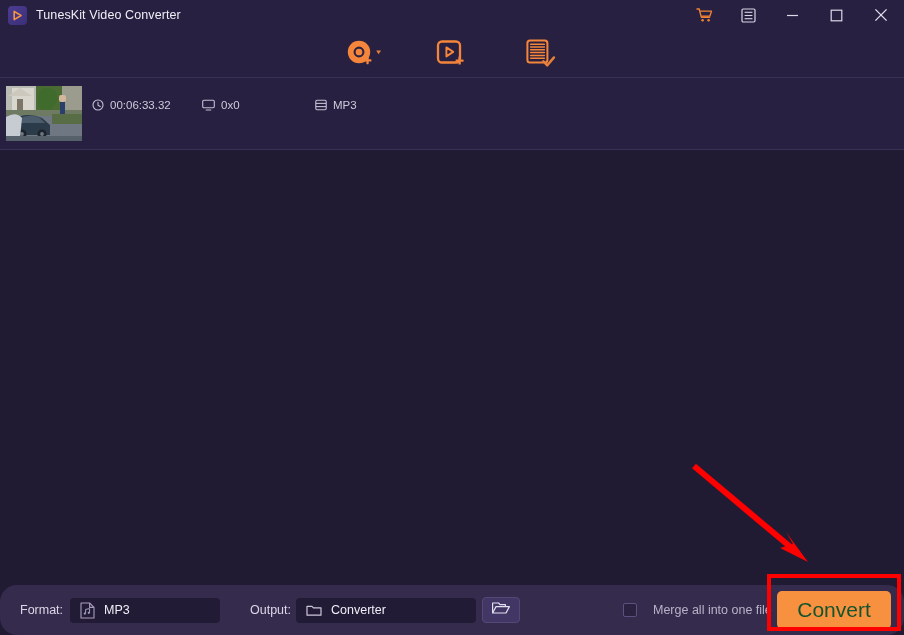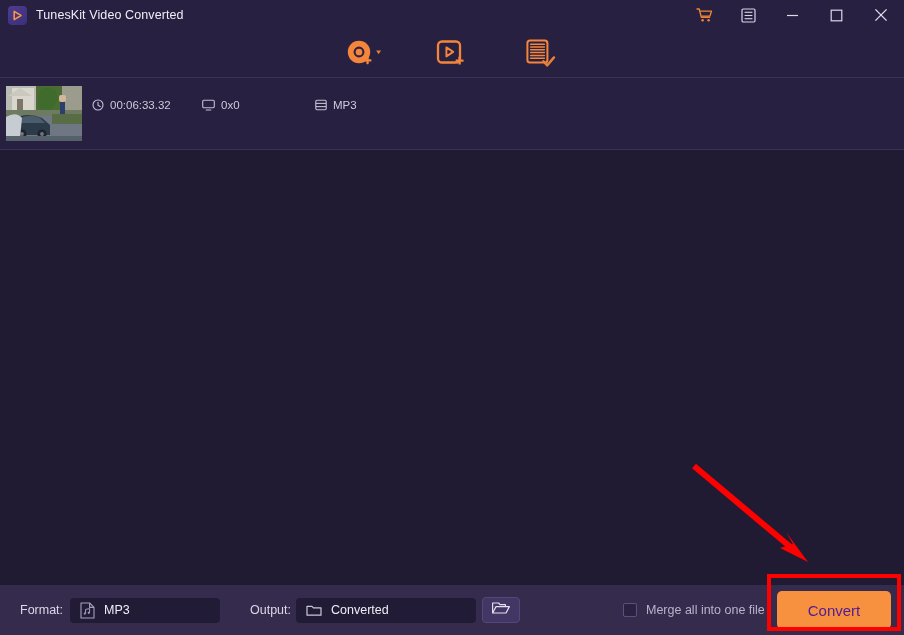--- a/index.html
+++ b/index.html
@@ -166,20 +166,21 @@
   }
 
   
   .bottombar {
     position: absolute;
     left: 0; bottom: 0;
     width: 904px; height: 50px;
     background: #352b4d;
     display: flex;
     align-items: center;
+    border-radius: 17px;
   }
   .bb-label {
     font-size: 12.5px;
     color: #dcd8e8;
     white-space: nowrap;
   }
   .field {
     height: 25px;
     background: #221b35;
     border-radius: 4px;
@@ -203,43 +204,43 @@
     border: 1px solid #554878;
     border-radius: 4px;
     display: flex; align-items: center; justify-content: center;
     box-sizing: border-box;
   }
   .merge {
     position: absolute;
     left: 623px;
     display: flex;
     align-items: flex-end;
-    gap: 9px;
+    gap: 16px;
   }
   .checkbox {
     width: 12px; height: 12px;
     background: #2a2240;
     border: 1px solid #5b5080;
     border-radius: 2px;
     flex: none;
   }
   .merge-label {
     font-size: 12.5px;
     color: #b9b3c9;
     white-space: nowrap;
   }
   .convert-btn {
     position: absolute;
     left: 777px;
     width: 114px; height: 38px;
     background: #f8913f;
     border: none;
     border-radius: 5px;
-    color: #4c1d95;
-    font-size: 15px;
+    color: #14532d;
+    font-size: 21px;
     font-family: "Liberation Sans", sans-serif;
     cursor: pointer;
     display: flex; align-items: center; justify-content: center;
   }
 
   
   .annot-box {
     position: absolute;
     left: 767px; top: 574px;
     width: 134px; height: 57px;
@@ -258,21 +259,21 @@
 <body>
 
 <div class="app">
 
   <div class="titlebar">
     <div class="logo">
       <svg width="13" height="13" viewBox="0 0 13 13">
         <path d="M3.2 2.4 L10 6.5 L3.2 10.6 Z" fill="none" stroke="#f59540" stroke-width="1.6" stroke-linejoin="round"></path>
       </svg>
     </div>
-    <div class="app-title">TunesKit Video Converted</div>
+    <div class="app-title">TunesKit Video Converter</div>
     <div class="title-spacer"></div>
 
     <div class="tb-btn">
       <svg width="17" height="16" viewBox="0 0 17 16">
         <path d="M1 2 h2.2 l2.1 8.2 h8.3" fill="none" stroke="#ef8435" stroke-width="1.4" stroke-linecap="round" stroke-linejoin="round"></path>
         <path d="M4.2 4.1 h11.3 l-1.6 5.0 h-8.4" fill="none" stroke="#ef8435" stroke-width="1.4" stroke-linejoin="round"></path>
         <circle cx="6.6" cy="13.2" r="1.3" fill="#ef8435"></circle>
         <circle cx="12.6" cy="13.2" r="1.3" fill="#ef8435"></circle>
       </svg>
     </div>
@@ -469,21 +470,21 @@
     </div>
 
     <div class="bb-label output-label">Output:</div>
 
     <div class="field output-field">
       <span class="f-icon">
         <svg width="16" height="14" viewBox="0 0 16 14">
           <path d="M1 3.4 V12.2 H15 V4.8 H7.4 L6 3.4 Z" fill="none" stroke="#cdc7dc" stroke-width="1.2" stroke-linejoin="round"></path>
         </svg>
       </span>
-      <span>Converted</span>
+      <span>Converter</span>
     </div>
 
     <div class="browse-btn">
       <span>
         <svg width="20" height="16" viewBox="0 0 20 16">
           <path d="M1.6 13 V3 H7.6 L9 4.6 H14.4 V6.4" fill="none" stroke="#e4e0ef" stroke-width="1.2" stroke-linejoin="round"></path>
           <path d="M1.6 13 L5 6.6 H18.4 L15 13 Z" fill="none" stroke="#e4e0ef" stroke-width="1.2" stroke-linejoin="round"></path>
         </svg>
       </span>
     </div>

